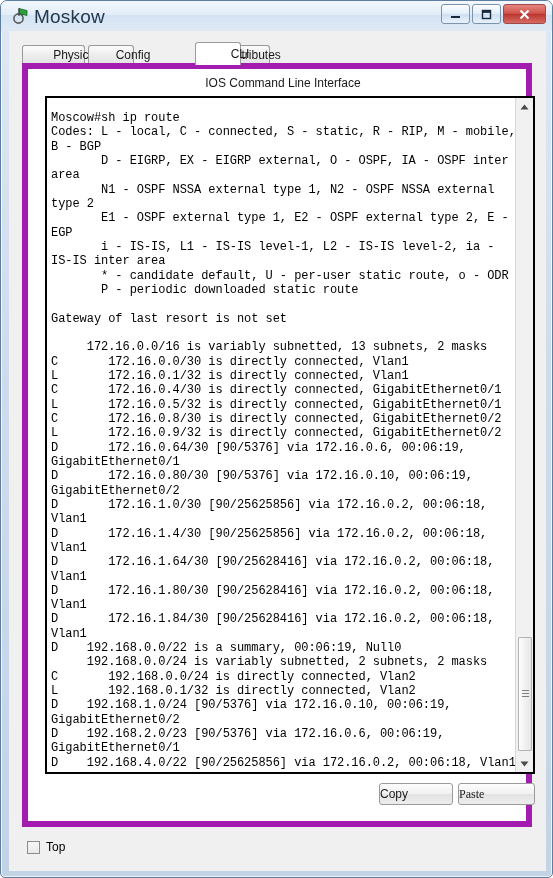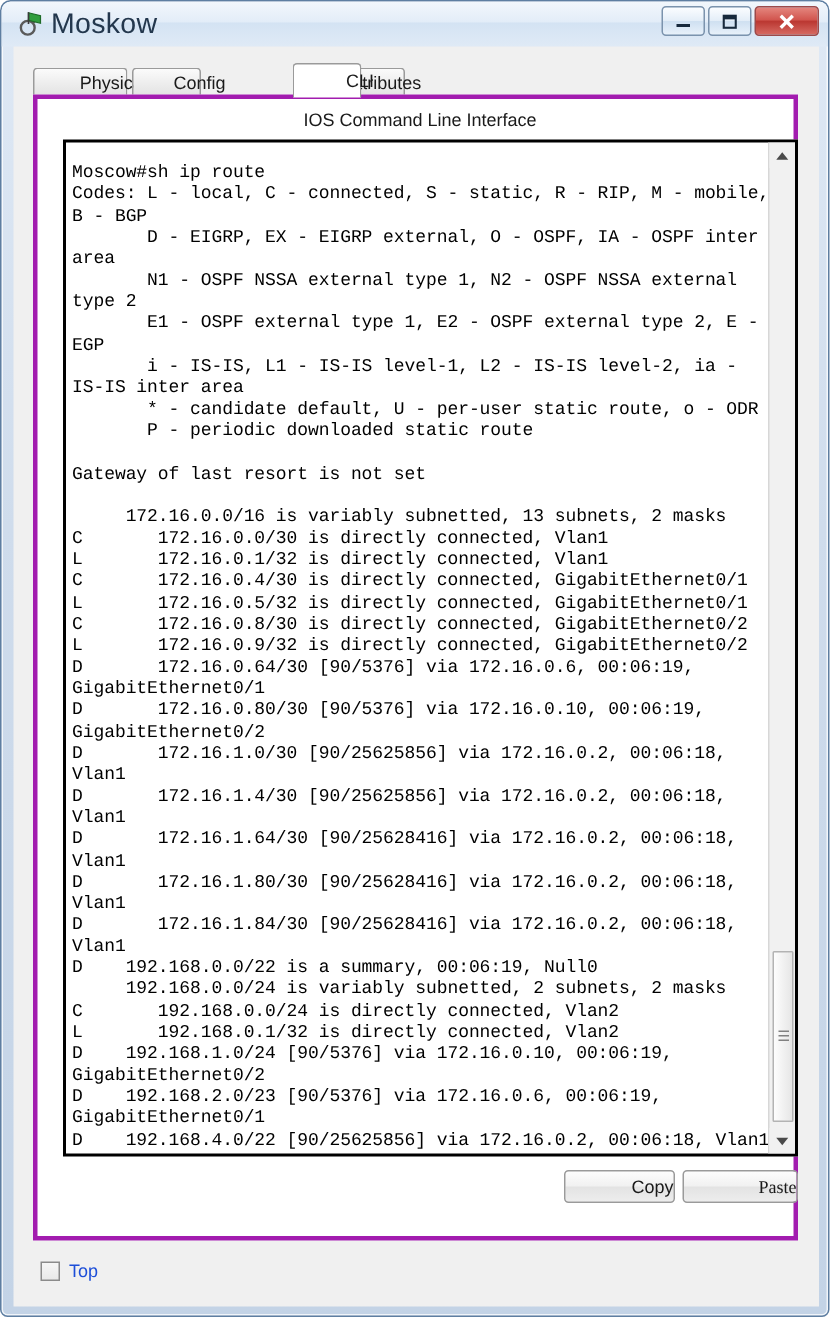--- a/index.html
+++ b/index.html
@@ -111,21 +111,21 @@
   #tab-2 { left: 127px; width: 45px; }
   #tab-3 { left: 175px; width: 73px; }
 
   
   #tabpanel {
     position: absolute;
     left: 13px; top: 32px;
     width: 510px; height: 764px;
     box-sizing: border-box;
     background: #ffffff;
-    border: 3px solid #a21caf;
+    border: 6px solid #a21caf;
   }
 
   #panel-title {
     position: absolute;
     left: 0; top: 7px;
     width: 510px;
     text-align: center;
     font-size: 12px;
     color: #1a1a1a;
   }
@@ -193,21 +193,21 @@
   .pbtn {
     position: absolute;
     top: 714px;
     height: 22px;
     box-sizing: border-box;
     border: 1px solid #9a9a9a;
     border-radius: 3px;
     background: linear-gradient(to bottom, #fdfdfd 0%, #f1f1f1 48%, #e3e3e3 52%, #ededed 100%);
     font-size: 12px;
     color: #1a1a1a;
-    display: flex; align-items: center; justify-content: flex-end;
+    display: flex; align-items: center; justify-content: flex-start;
     cursor: default;
   }
   #btn-copy  { left: 351px; width: 74px; }
   #btn-paste { left: 430px; width: 77px; font-family: Liberation Serif, serif; }
 
   
   #topcheck-row {
     position: absolute;
     left: 18px; top: 807px;
     height: 18px;
@@ -215,21 +215,21 @@
   }
   #topcheck-box {
     width: 13px; height: 13px;
     box-sizing: border-box;
     border: 1px solid #8b8b8b;
     background: linear-gradient(to bottom, #f6f6f6, #e9e9e9);
   }
   #topcheck-label {
     margin-left: 6px;
     font-size: 12px;
-    color: #1d4ed8;
+    color: #000000;
   }
 </style>
 </head>
 <body>
 
 <div id="window">
 
   <div id="titlebar">
     <span id="app-icon">
       <svg width="18" height="18" viewBox="0 0 18 18">

